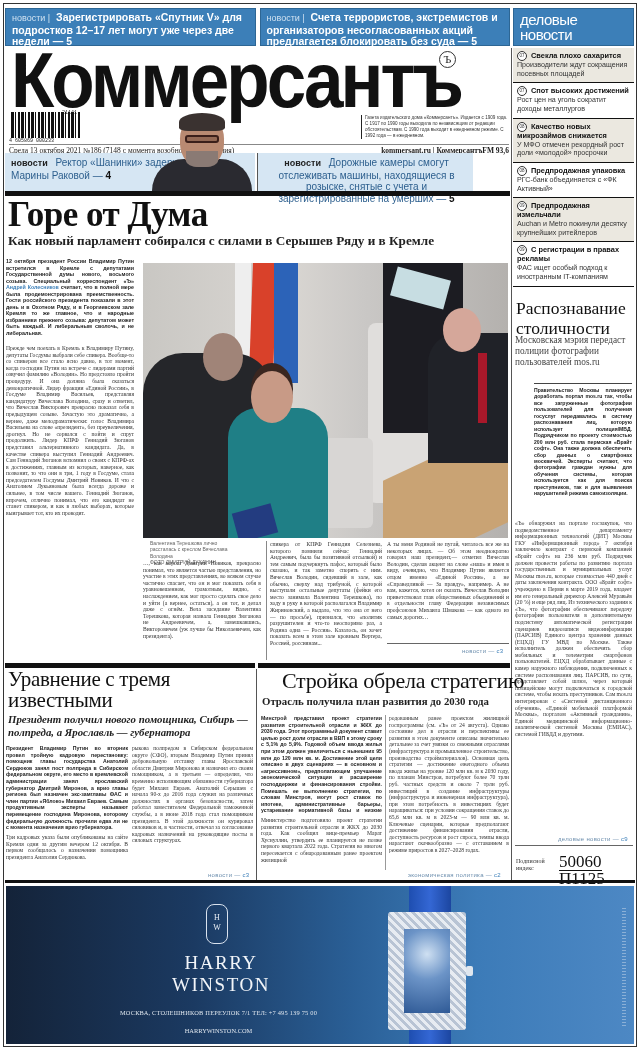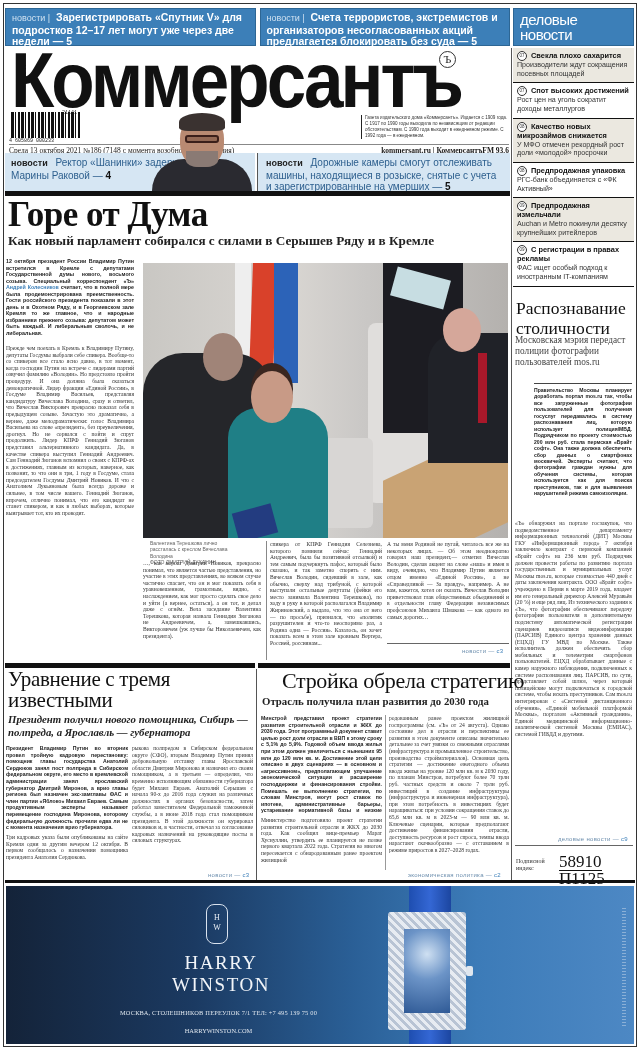--- a/index.html
+++ b/index.html
@@ -32,21 +32,21 @@
   .portrait .hair { position: absolute; left: 27px; top: 0; width: 46px; height: 18px; background: #3a3230; border-radius: 50% 50% 20% 20%; }
   .portrait .glasses { position: absolute; left: 33px; top: 22px; width: 34px; height: 8px; border: 2px solid #3b1f1a; border-radius: 3px; background: rgba(60,30,20,0.3); }
   .portrait .beard { position: absolute; left: 34px; top: 38px; width: 32px; height: 16px; background: #8a7a74; border-radius: 0 0 40% 40%; }
 
   
   .news-row { position: absolute; top: 153px; left: 5px; width: 505px; height: 38px; display: flex; }
   .news-light { background: #d6e6f3; font-family: "Liberation Sans", sans-serif; font-size: 10px; line-height: 11.5px; color: #2d5f8e; padding: 4px 6px; }
   .news-light .tag { font-weight: bold; color: #222; font-size: 9px; margin-right: 5px; }
   .news-light b { color: #111; }
   .news-left { width: 250px; }
-  .news-right { width: 253px; margin-left: 2px; border-left: 1px solid #555; padding-left: 8px; }
+  .news-right { width: 216px; margin-left: 2px; border-left: 1px solid #555; padding-left: 8px; text-align: center; }
 
   .thick-rule { position: absolute; height: 5px; background: #111; }
 
   
   .headline { position: absolute; left: 8px; top: 196px; font-size: 35px; line-height: 38px; font-family: "Liberation Serif", serif; letter-spacing: -0.5px; color: #111; }
   .subhead { position: absolute; left: 8px; top: 233px; font-size: 13.2px; line-height: 16px; font-weight: bold; color: #222; }
   .lead { position: absolute; left: 6px; top: 258px; width: 128px; font-family: "Liberation Sans", sans-serif; font-size: 5.3px; line-height: 6.5px; font-weight: bold; color: #222; text-align: justify; }
   .lead .byline { color: #3c7fb8; }
   .body-text { font-family: "Liberation Serif", serif; font-size: 5.6px; line-height: 6.6px; color: #333; text-align: justify; }
   .col-a { position: absolute; left: 6px; top: 345px; width: 128px; height: 315px; overflow: hidden; }
@@ -208,21 +208,21 @@
 </div>
 
 <div class="side-title">Распознавание столичности</div>
 <div class="side-sub">Московская мэрия передаст полиции фотографии пользователей mos.ru</div>
 <div class="side-lead">Правительство Москвы планирует доработать портал mos.ru так, чтобы все загруженные фотографии пользователей для получения госуслуг передавались в систему распознавания лиц, которую использует полиция/МВД. Подрядчиком по проекту стоимостью 200 млн руб. стала пермская «Брайт софт». Она также должна обеспечить сбор данных о смартфонах москвичей. Эксперты считают, что фотографии граждан нужны для обучения системы, которая используется как для поиска преступников, так и для выявления нарушителей режима самоизоляции.</div>
 <div class="side-body body-text">«Ъ» обнаружил на портале госзакупок, что подведомственное департаменту информационных технологий (ДИТ) Москвы ГКУ «Информационный город» 7 октября заключило контракт с пермской компанией «Брайт софт» на 236 млн руб. Подрядчик должен провести работы по развитию портала государственных и муниципальных услуг Москвы mos.ru, которые стоимостью 440 дней с даты заключения контракта. ООО «Брайт софт» учреждено в Перми в марте 2019 года, владеет им его генеральный директор Алексей Муравьёв (20 %) и еще ряд лиц. Из технического задания к «Ъ», что фотографии обеспечивают передачу фотографии пользователя в дополнительную подсистему автоматической регистрации сценариев видеозаписи видеоинформации (ПАРСИВ) Единого центра хранения данных (ЕЦХД) ГУ МВД по Москве. Также исполнитель должен обеспечить сбор мобильных и телеметрии смартфонов пользователей. ЕЦХД обрабатывает данные с камер наружного наблюдения, подключенных к системе распознавания лиц. ПАРСИВ, по сути, представляет собой шлюз, через который полицейские могут подключаться к городской системе, чтобы искать преступников. Сам mos.ru интегрирован с «Системой дистанционного обучения», «Единой мобильной платформой Москвы», порталом «Активный гражданин», Единой медицинской информационно-аналитической системой Москвы (ЕМИАС), системой ГИБДД и другими.</div>
 <div class="rule-thin" style="left:515px; top:845px; width:118px;"></div>
 <div class="ref" style="left:558px; top:836px;"><span>деловые новости</span> — <b>с9</b></div>
 <div class="subscribe">
   <div class="lbl">Подписной индекс</div>
-  <div class="n1">58910</div>
+  <div class="n1">50060</div>
   <div class="n2">П1125</div>
 </div>
 
 <div class="vrule" style="left:511px; top:48px; height:832px;"></div>
 
 <div class="thick-rule" style="left:5px; top:663px; width:250px;"></div>
 <div class="thick-rule" style="left:258px; top:663px; width:252px;"></div>
 
 <div class="h2" style="left:8px; top:669px; width:245px;">Уравнение с тремя известными</div>
 <div class="sub2" style="left:8px; top:713px; width:245px;font-style:italic;">Президент получил нового помощника, Сибирь — полпреда, а Ярославль — губернатора</div>

